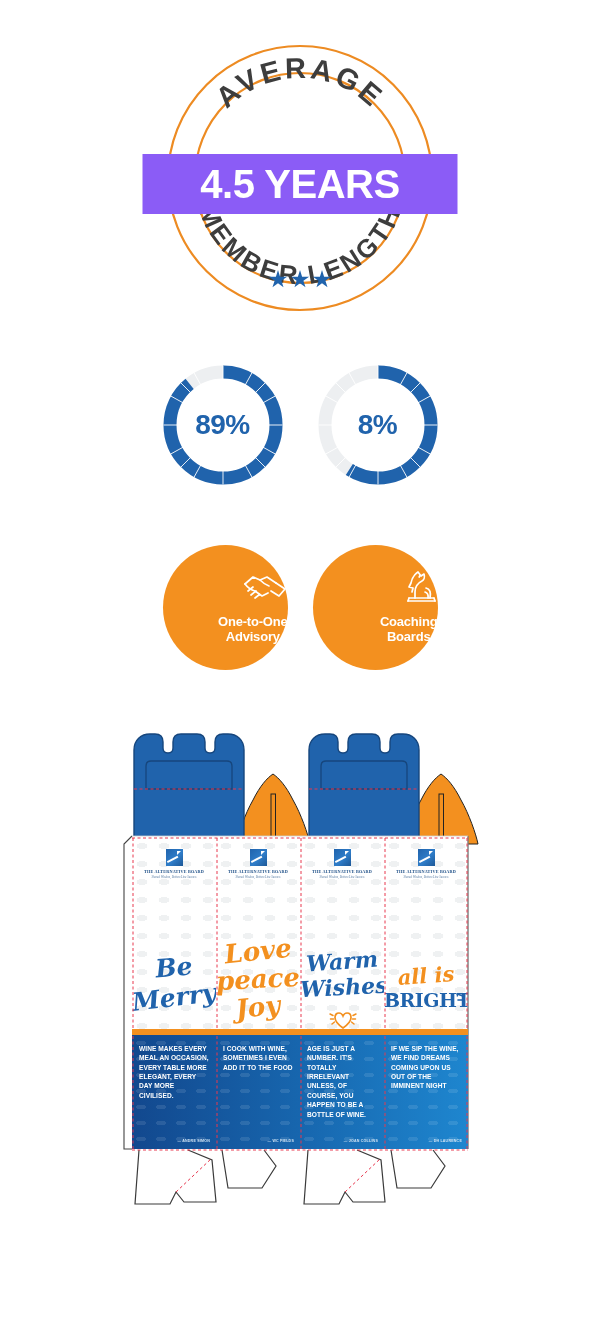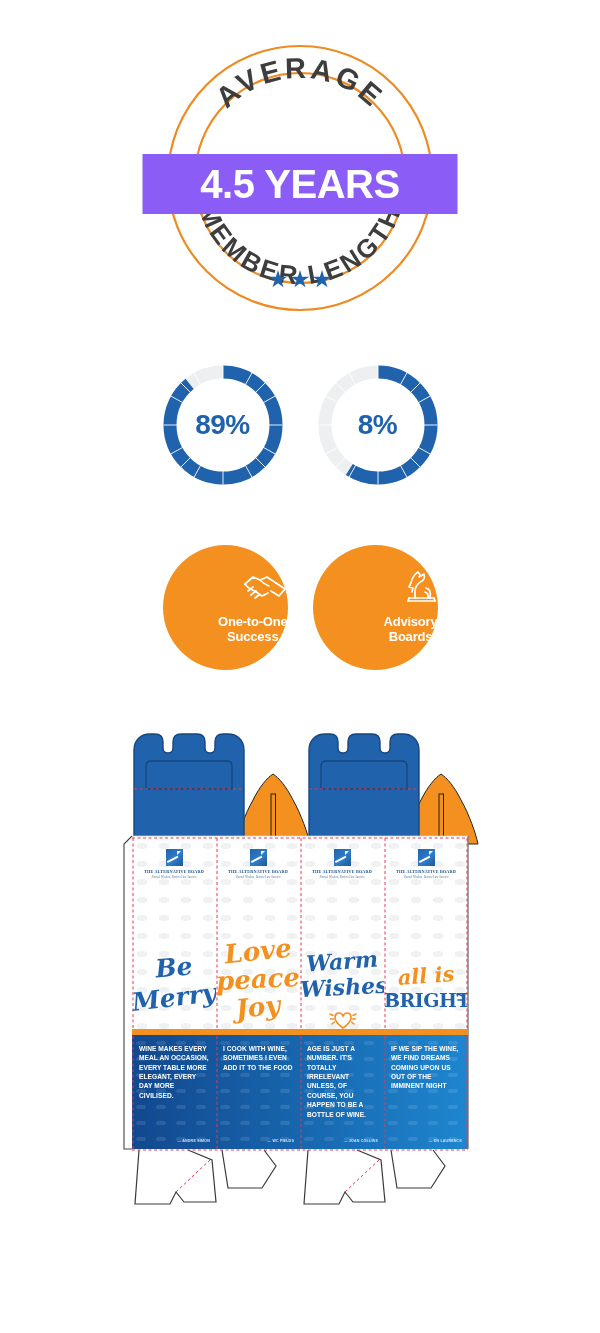--- a/index.html
+++ b/index.html
@@ -176,40 +176,40 @@
           <path d="M34 14 L43 20 L37 27 L29 22"></path>
           <path d="M3 15 C6 19 9 21 13 22 L20 27 L26 24"></path>
           <path d="M6 22 L11 18"></path>
             <path d="M9 26 L14 22"></path>
             <path d="M13 29 L17.5 25.5"></path>
           <path d="M18 11 C21 14 24 16 27 17"></path>
         </svg>
       </div>
       <div class="lbl">
         <div>One-to-One</div>
-        <div>Success</div>
+        <div>Advisory</div>
       </div>
     </div>
 
 
     <div class="circ">
       <div class="ico">
         <svg width="34" height="36" viewBox="0 0 34 36" fill="none" stroke="#ffffff" stroke-width="1.7" stroke-linejoin="round" stroke-linecap="round">
           <path d="M11 30 L11 24 C11 18 14 15 18 13 C20 12 21 9 20 6 L17 8 L14 4 C14 4 8 8 7 15 L5 19 L9 20 L8 24"></path>
           <path d="M16 7.5 L15.2 9"></path>
           <path d="M22 20 C26 21 27 25 26 30"></path>
           <path d="M21 24 C24 25 24.5 27 24 30"></path>
           <path d="M5 30 L30 30"></path>
             <path d="M4 33 L31 33"></path>
           <path d="M5 30 L4 33"></path>
             <path d="M30 30 L31 33"></path>
         </svg>
       </div>
       <div class="lbl">
-        <div>Advisory</div>
+        <div>Coaching</div>
         <div>Boards</div>
       </div>
     </div>
   </div>
 
   <div class="pack">
 
     <svg class="layer" width="600" height="505" viewBox="0 0 600 505">
 
       <path d="M229 118 L246 118 L258 92 C263 80 268 72 273 66 C278 72 283 80 288 92 L300 118 L313 118 L313 50 L229 50 Z" fill="#F3901F" stroke="#1a1a1a" stroke-width="1" opacity="0"></path>

